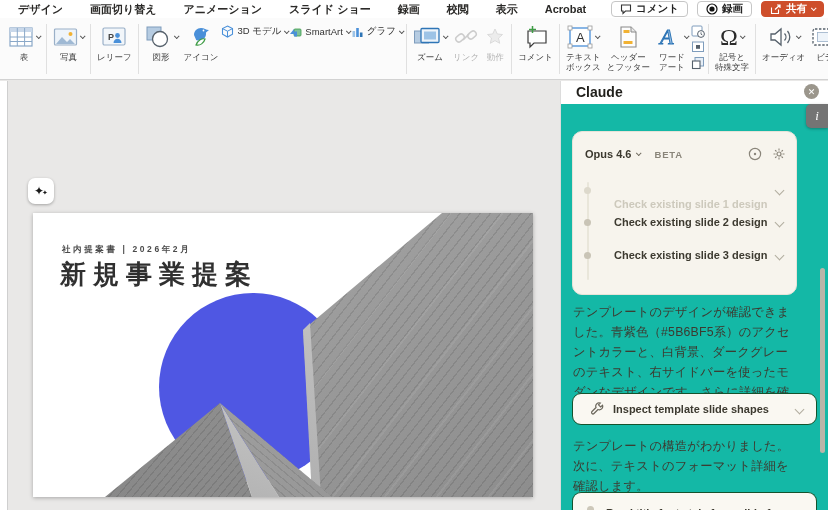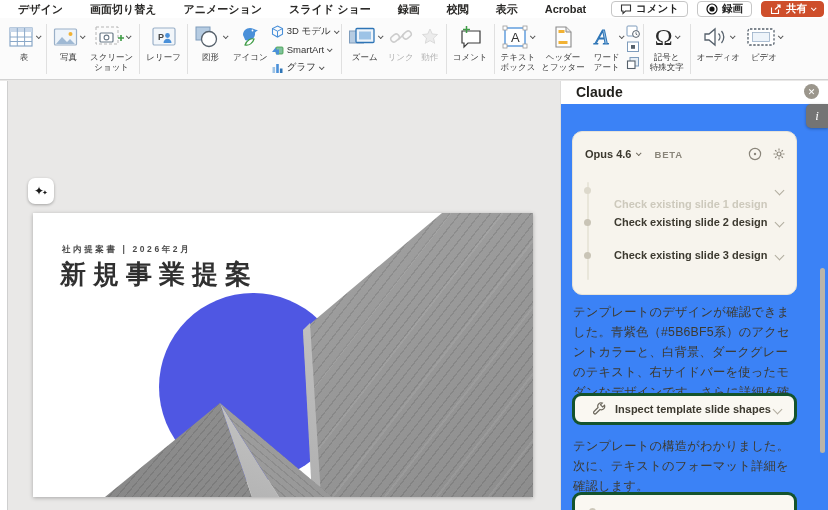--- a/index.html
+++ b/index.html
@@ -15,21 +15,21 @@
   .cv{display:inline-block;width:4px;height:4px;border-right:1.3px solid #555;border-bottom:1.3px solid #555;transform:rotate(45deg) translateY(-1px);}
   .cv.w{border-color:#fff;}
 
   
   .ribbon{position:absolute;left:0;top:18px;right:0;height:62px;background:#fbfbfb;border-bottom:1px solid #d2d2d2;display:flex;align-items:flex-start;padding:3px 2px 0 5px;}
   .rbtn{display:flex;flex-direction:column;align-items:center;padding:1px 3px;border-radius:3px;}
   .rico{height:30px;display:flex;align-items:center;gap:2px;}
   .rlab{font-size:8.5px;color:#3a3a3a;line-height:1.2;text-align:center;white-space:nowrap;}
   .gdiv{width:1px;height:50px;background:#e0e0e0;margin:3px 3px 0 3px;flex:none;}
   .disabled{opacity:.4;filter:grayscale(1);}
-  .stack{display:flex;flex-direction:column;justify-content:center;gap:1px;padding-top:2px;}
+  .stack{display:flex;flex-direction:row;justify-content:center;gap:1px;padding-top:2px;}
   .stackbtn{display:flex;align-items:center;gap:3px;height:17px;font-size:9.5px;color:#333;white-space:nowrap;}
   .ministack{display:flex;flex-direction:column;gap:2px;padding-top:3px;}
 
   
   .canvas{position:absolute;left:0;top:81px;width:560px;bottom:0;background:#e9e8e7;}
   .thumbstrip{position:absolute;left:0;top:0;bottom:0;width:8px;background:#fff;border-right:1px solid #cfcfcf;}
   .slide{position:absolute;left:33px;top:132px;width:500px;height:284px;background:#fff;box-shadow:0 1px 4px rgba(0,0,0,.28);overflow:hidden;}
   .kicker{position:absolute;left:29px;top:31px;font-size:8.5px;letter-spacing:2.6px;font-weight:700;color:#4a4a4a;}
   .stitle{position:absolute;left:27px;top:44px;font-size:26px;font-weight:700;letter-spacing:7px;color:#303030;}
   .circle{position:absolute;left:126px;top:80px;width:188px;height:188px;border-radius:50%;}
@@ -49,38 +49,38 @@
     background:repeating-linear-gradient(40deg, rgba(0,0,0,.09) 0 1.2px, rgba(255,255,255,0) 1.2px 6px),linear-gradient(160deg,#ababab,#949494);
     clip-path:polygon(187px 190px,246px 284px,299px 284px);}
   .sparkle-btn{position:absolute;left:28px;top:97px;width:26px;height:26px;border-radius:7px;background:#fff;box-shadow:0 1px 3px rgba(0,0,0,.3);display:flex;align-items:center;justify-content:center;font-size:12px;color:#1a1a1a;}
   .sparkle-btn .s2{font-size:7px;margin-left:-2px;margin-top:6px;}
 
   
   .sidebar{position:absolute;left:560px;top:81px;right:0;bottom:0;background:#fff;border-left:1px solid #dcdcdc;}
   .sb-head{position:absolute;left:0;top:0;right:0;height:23px;background:#fff;}
   .sb-title{position:absolute;left:15px;top:3px;font-size:14px;font-weight:700;color:#201f1b;}
   .sb-close{position:absolute;right:9px;top:3px;width:15px;height:15px;border-radius:50%;background:#9b968c;color:#fff;font-size:9px;display:flex;align-items:center;justify-content:center;font-weight:700;}
-  .sb-body{position:absolute;left:0;top:23px;right:0;bottom:0;background:#3b82f6;}
+  .sb-body{position:absolute;left:0;top:23px;right:0;bottom:0;background:#14b8a6;}
   .info-tab{position:absolute;right:0;top:23px;width:22px;height:24px;background:#747474;border-radius:5px 0 0 5px;color:#fff;display:flex;align-items:center;justify-content:center;font-family:"Liberation Serif","DejaVu Serif",serif;font-style:italic;font-size:13px;box-shadow:0 1px 3px rgba(0,0,0,.3);}
   .card-top{position:absolute;left:11px;top:27px;width:225px;height:164px;background:#f7f4ed;border:1px solid #e7e3d8;border-radius:10px;}
   .opus-row{position:absolute;left:12px;top:14px;right:10px;height:16px;display:flex;align-items:center;}
   .opus{font-size:11px;font-weight:700;color:#3b382e;}
   .beta{font-size:9.5px;color:#8a857a;letter-spacing:.8px;margin-left:14px;font-weight:700;}
   .cv.sb{border-color:#6f6a5e;margin-left:5px;}
   .opus-icons{margin-left:auto;display:flex;gap:10px;color:#8a857a;}
   .tl-line{position:absolute;left:14px;top:50px;width:2px;height:98px;background:#e9e6da;border-radius:1px;}
   .task{position:absolute;left:0;right:0;height:20px;display:flex;align-items:center;}
   .task .dot{position:absolute;left:11px;width:7px;height:7px;border-radius:50%;background:#c9c4b6;}
   .task .tx{position:absolute;left:41px;font-size:11px;color:#3d3a30;font-weight:600;}
   .task .cvv{position:absolute;right:13px;width:7px;height:7px;border-right:1.5px solid #b2ad9f;border-bottom:1.5px solid #b2ad9f;transform:rotate(45deg);}
   .task.faded .tx{color:#cdc9bc;margin-top:27px;}
   .task.faded .dot{background:#ddd9cc;}
   .task.shimmer .tx{background:linear-gradient(90deg,#3d3a30 35%,#c2bdae 80%);-webkit-background-clip:text;background-clip:text;color:transparent;}
   .para{position:absolute;left:12px;width:226px;font-size:12.3px;line-height:20px;color:#3d3a30;letter-spacing:.2px;}
-  .toolcard{position:absolute;left:11px;width:225px;background:#faf8f2;border:3px solid #14532d;border-radius:9px;display:flex;align-items:center;}
+  .toolcard{position:absolute;left:11px;width:245px;background:#faf8f2;border:1px solid #14532d;border-radius:9px;display:flex;align-items:center;}
   .toolcard .tlab{font-size:11px;color:#3d3a30;font-weight:600;}
   .toolcard .cvv{position:absolute;right:13px;width:7px;height:7px;border-right:1.5px solid #b2ad9f;border-bottom:1.5px solid #b2ad9f;transform:rotate(45deg);}
   .tc-dot{position:absolute;left:14px;width:7px;height:7px;border-radius:50%;background:#cdc8ba;}
   .scrollbar{position:absolute;right:3px;top:164px;width:5px;height:185px;border-radius:3px;background:#bab5a9;}
 
   svg{display:block;}
 </style>
 </head>
 <body>
 
@@ -141,32 +141,20 @@
           <svg width="25" height="21" viewBox="0 0 25 21">
             <rect x="1.5" y="2" width="22" height="16" rx="1" fill="#eef4fa" stroke="#9ab0c8" stroke-width="1.2"></rect>
             <circle cx="17.5" cy="7" r="2" fill="#f2b233"></circle>
             <path d="M3 17l6-7 5 5 3-3 5 5z" fill="#9fb9d4"></path>
           </svg>
           <span class="cv"></span>
         </span>
       <span class="rlab">写真</span>
     </div>
 
-    <div class="rbtn">
-      <span class="rico">
-          <svg width="30" height="24" viewBox="0 0 30 24">
-            <rect x="2" y="2" width="22" height="17" fill="none" stroke="#b5b5b5" stroke-width="1" stroke-dasharray="3 2"></rect>
-            <rect x="6" y="8" width="13" height="9" rx="1" fill="#fff" stroke="#6b7a88" stroke-width="1.2"></rect>
-            <circle cx="12.5" cy="12.5" r="2.4" fill="none" stroke="#6b7a88" stroke-width="1.1"></circle>
-            <path d="M24 13h6M27 10v6" stroke="#3f9c46" stroke-width="1.6"></path>
-          </svg>
-          <span class="cv"></span>
-        </span>
-      <span class="rlab"><span>スクリーン</span><br><span>ショット</span></span>
-    </div>
 
     <div class="gdiv"></div>
 
     <div class="rbtn">
       <span class="rico">
           <svg width="26" height="22" viewBox="0 0 26 22">
             <rect x="2" y="2" width="22" height="17" rx="1.5" fill="#f2f6fa" stroke="#9ab0c8" stroke-width="1.2"></rect>
             <text x="7" y="13.5" font-size="9" font-weight="bold" fill="#444" font-family="sans-serif">P</text>
             <circle cx="16.5" cy="9.5" r="2.4" fill="#4a90d9"></circle>
             <path d="M12.5 17c0-2.6 1.8-4.2 4-4.2s4 1.6 4 4.2z" fill="#4a90d9"></path>

